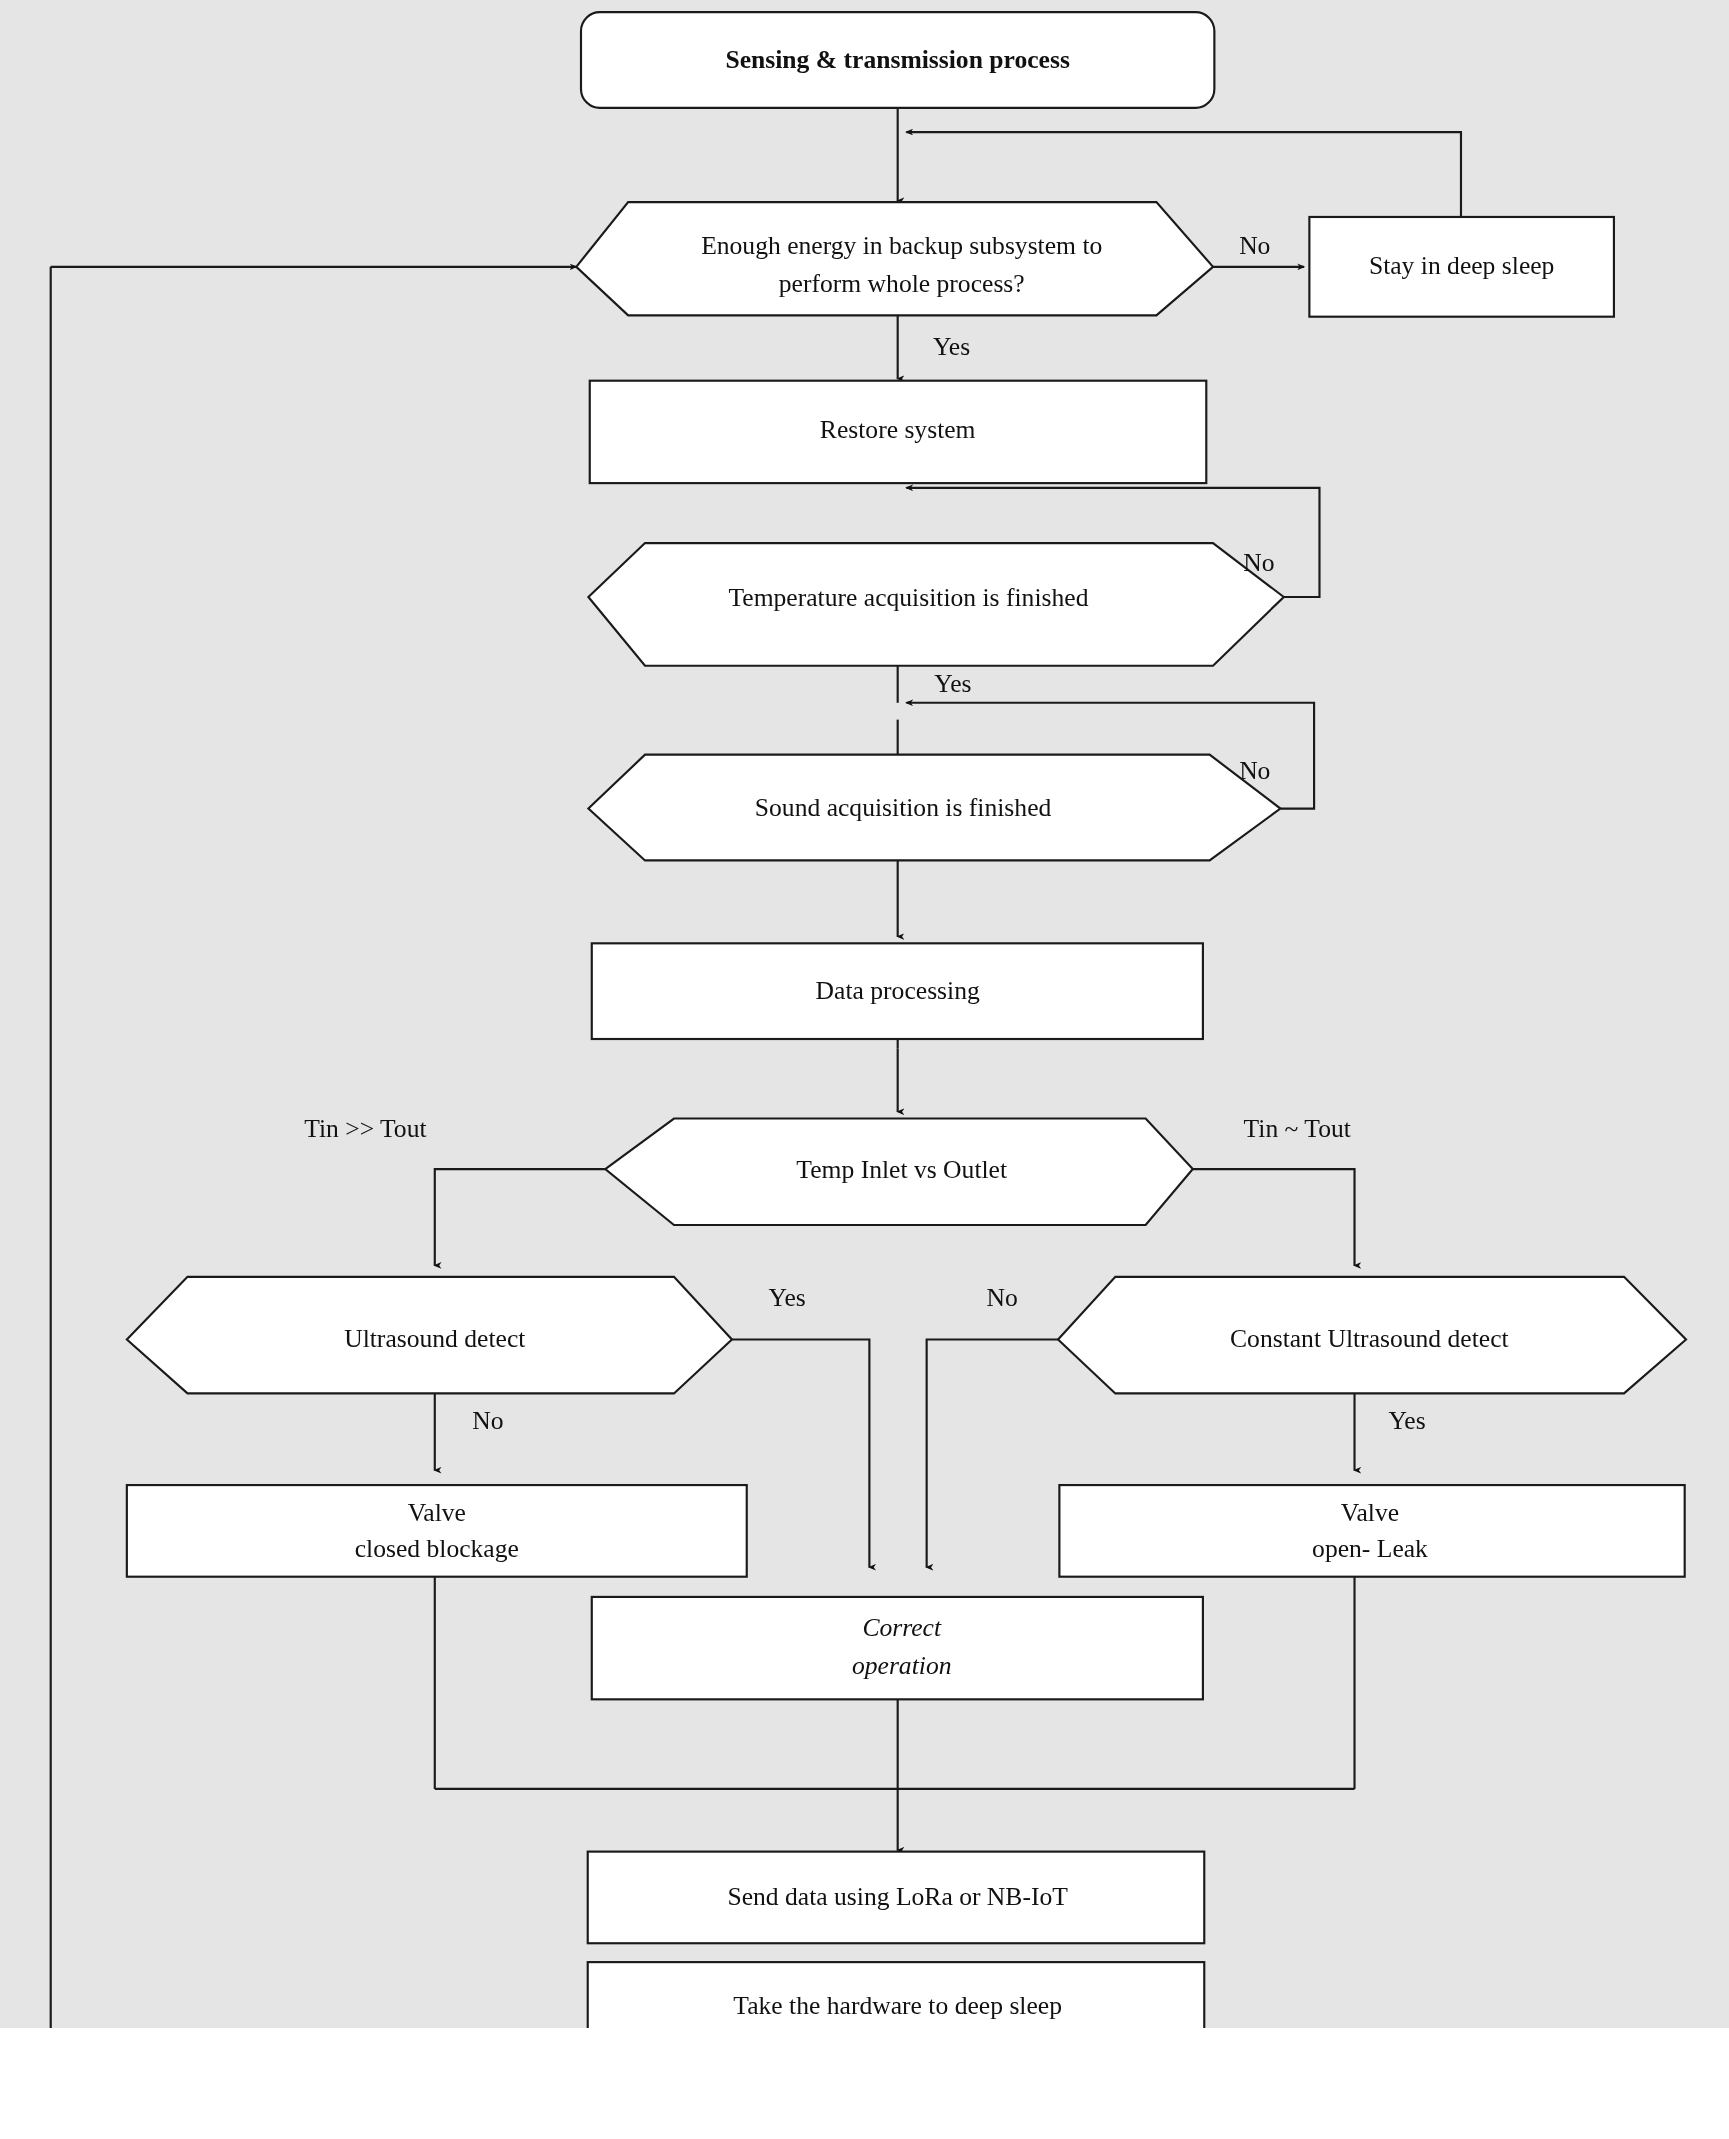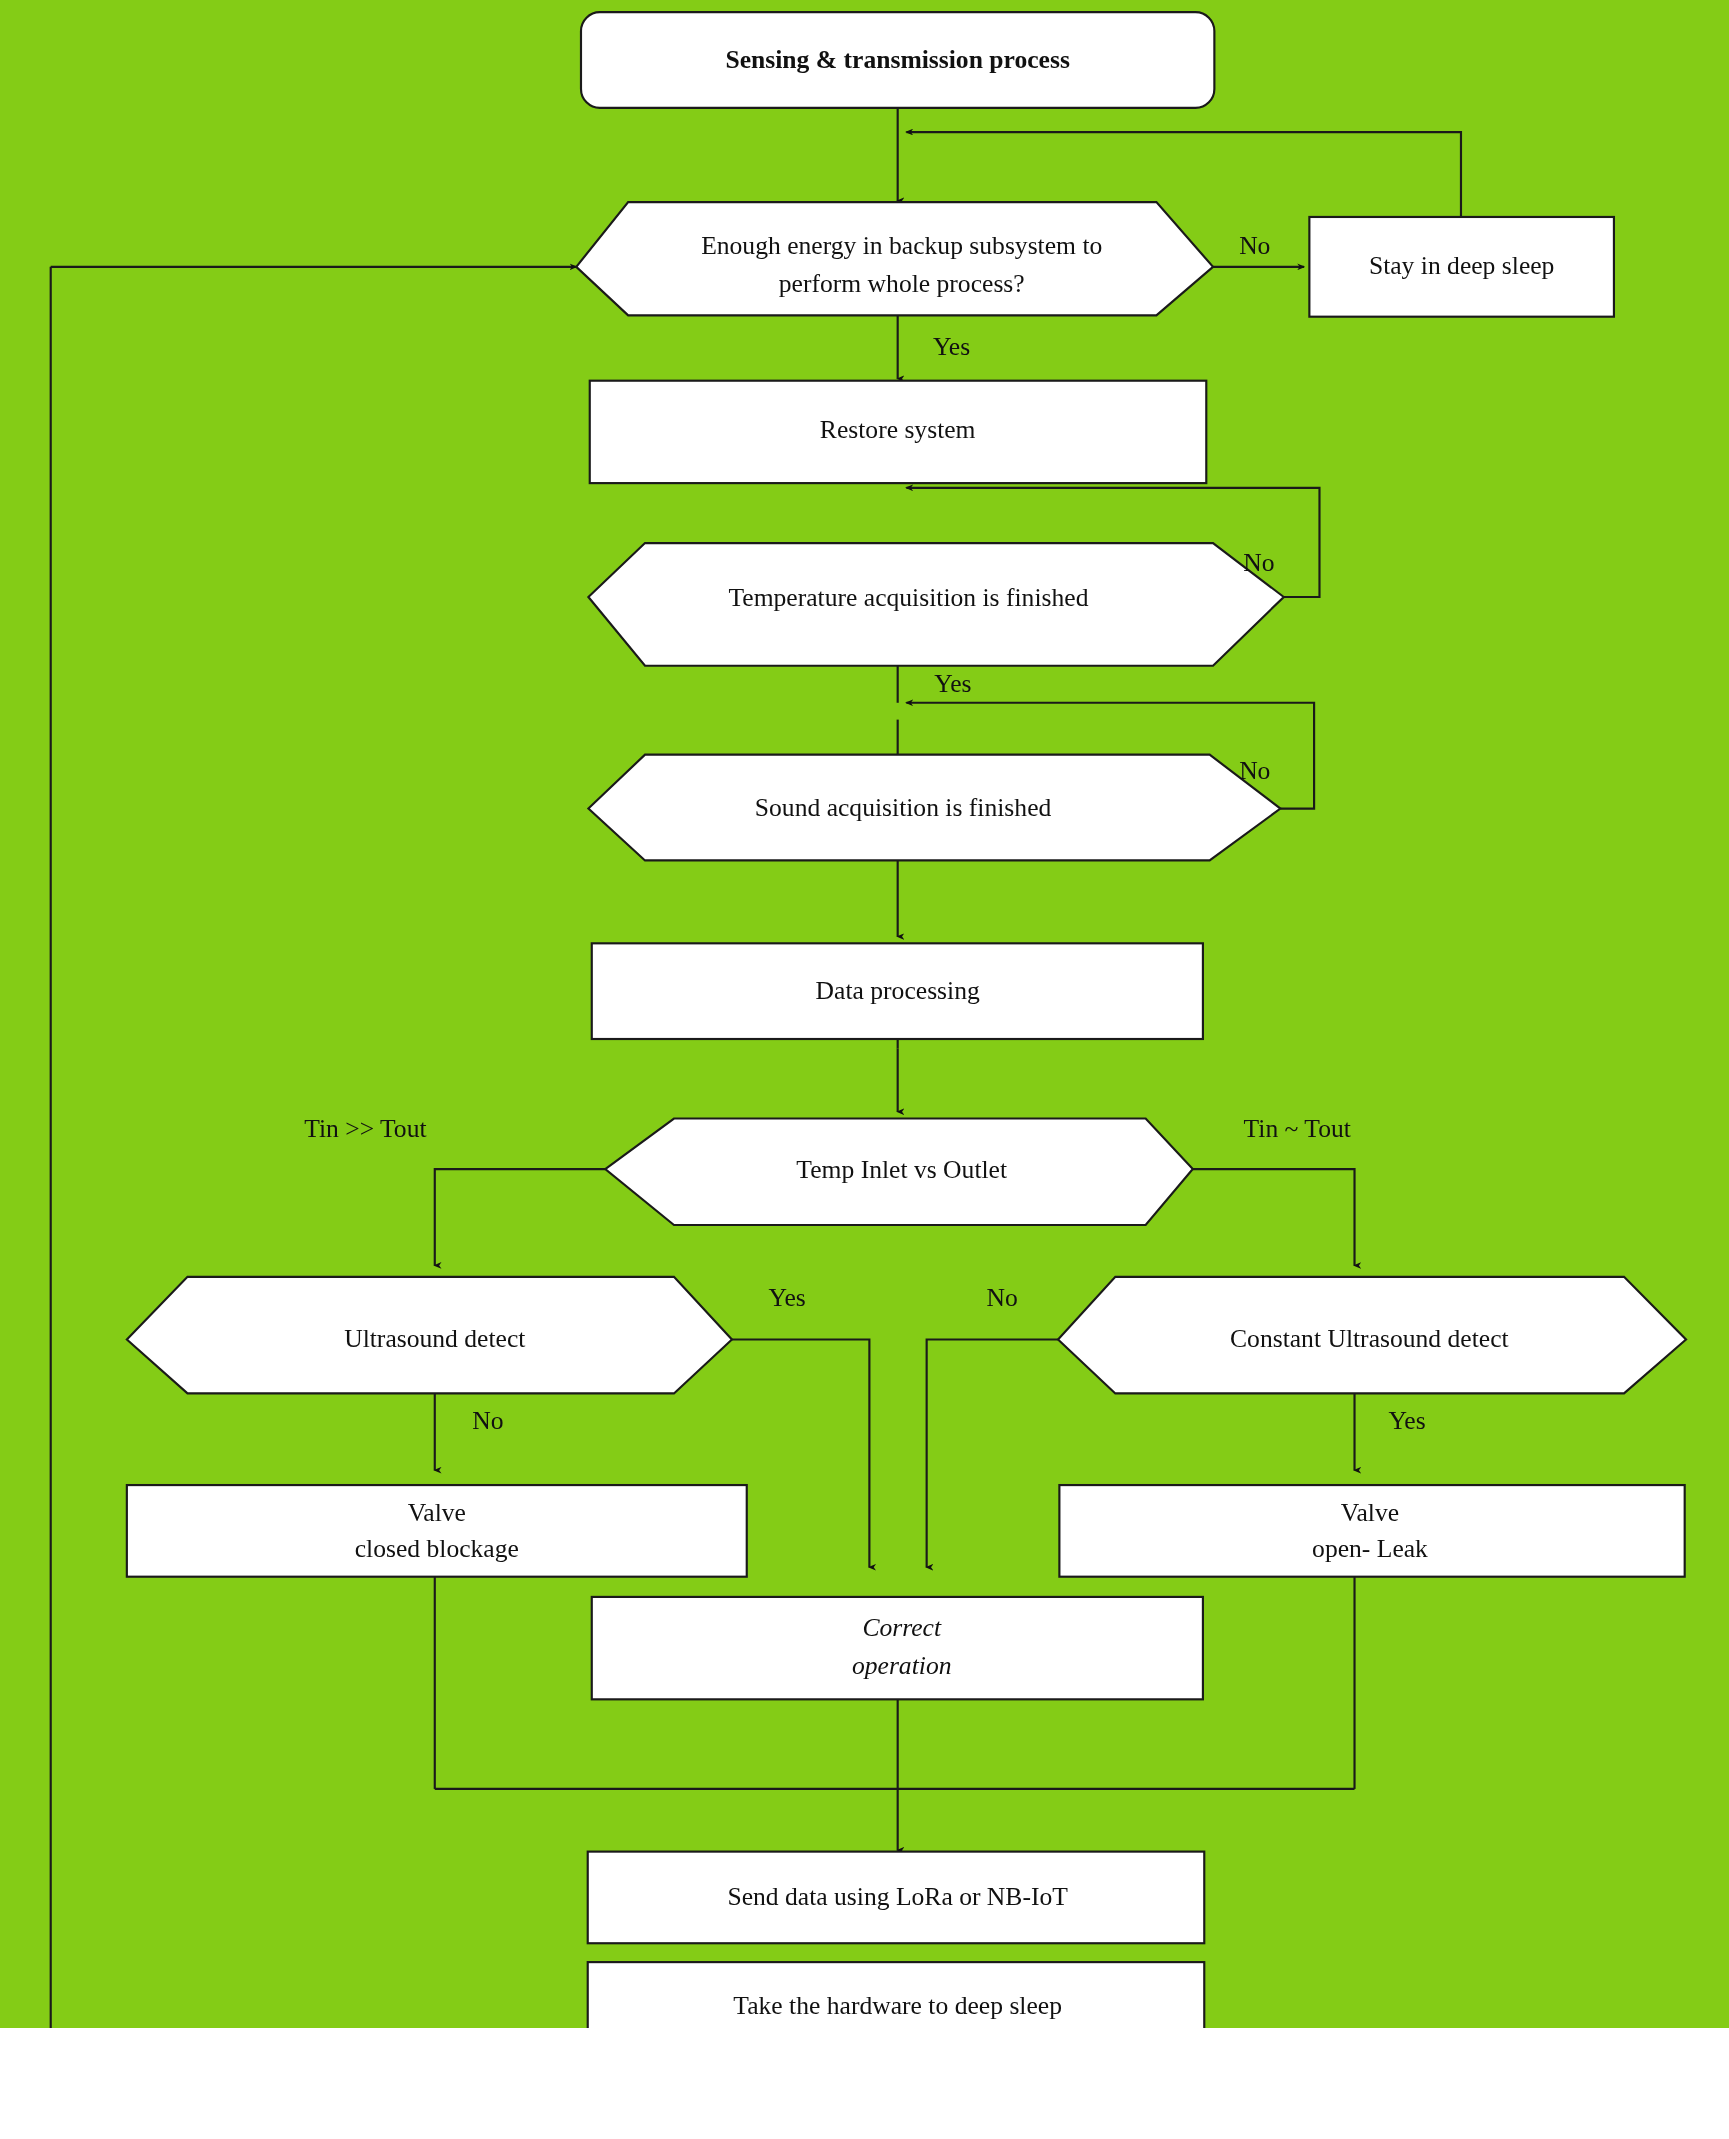--- a/index.html
+++ b/index.html
@@ -7,21 +7,21 @@
     padding: 0;
     background: #ffffff;
   }
   body {
     font-family: "Liberation Serif", "DejaVu Serif", serif;
   }
   #flowchart-root {
     position: relative;
     width: 1730px;
     height: 2028px;
-    background: #84cc16;
+    background: #e5e5e5;
     overflow: hidden;
   }
   svg.fc {
     display: block;
     width: 1730px;
     height: 2140px;
   }
   .shape-stroke {
     fill: #ffffff;
     stroke: #1a1a1a;

